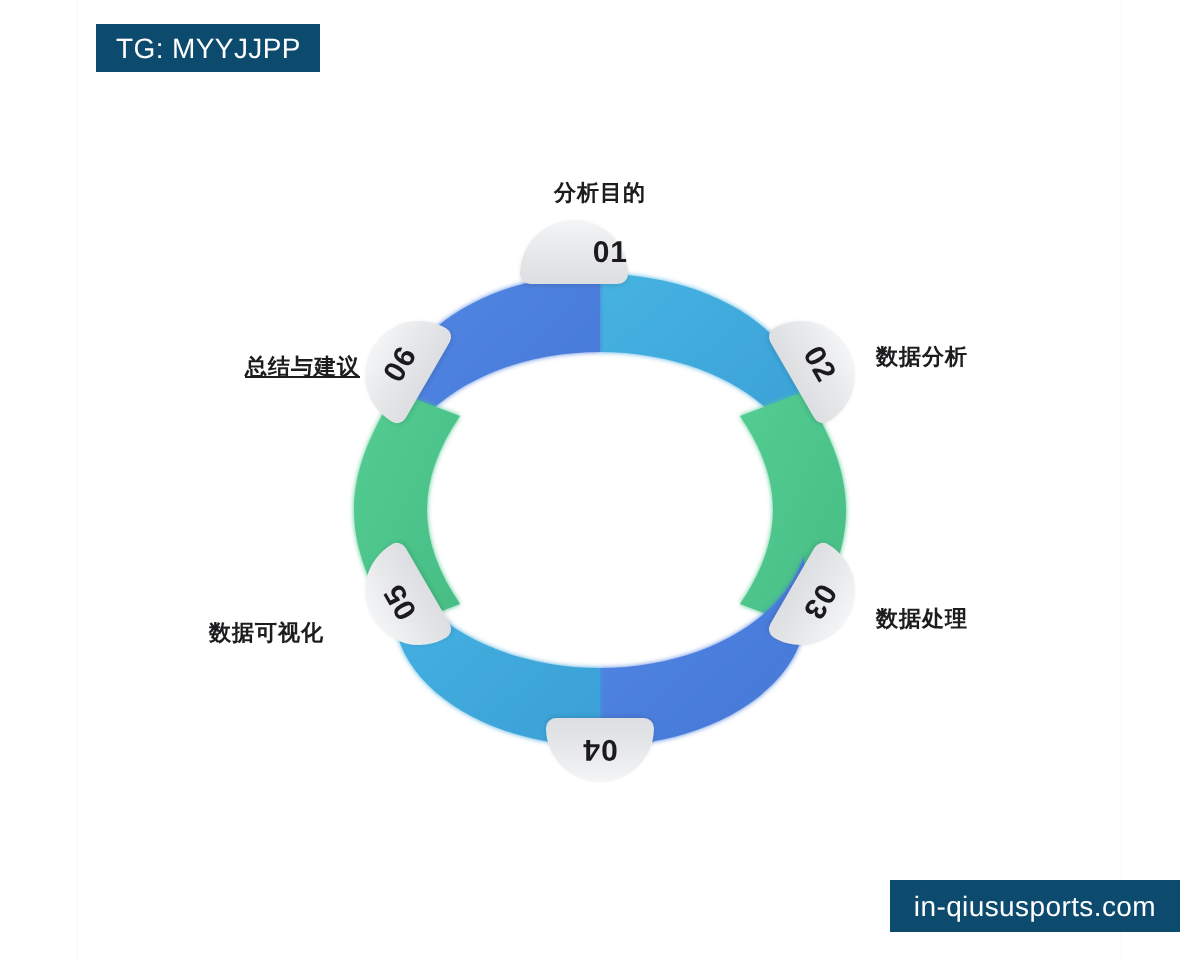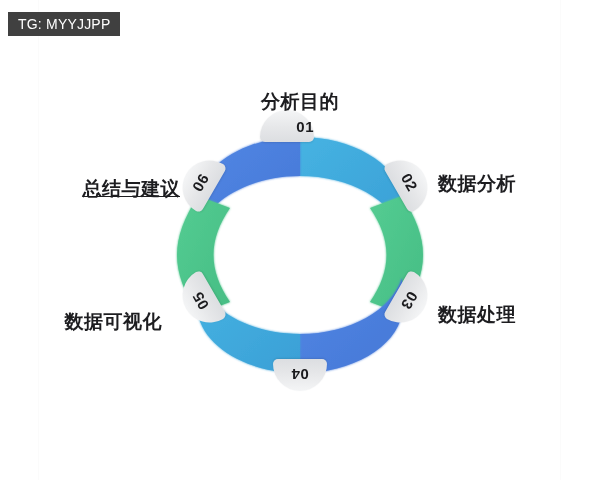--- a/index.html
+++ b/index.html
@@ -28,28 +28,29 @@
     width: 1px;
     height: 480px;
     background: #fbfbfb;
   }
   .card-edge.left  { left: 38px; }
   .card-edge.right { left: 560px; }
 
   
   .watermark {
     position: absolute;
-    background: #404040;
+    background: #0c4a6e;
     color: #ffffff;
     font-size: 14px;
     letter-spacing: 0.2px;
     display: flex;
     align-items: center;
     justify-content: center;
     white-space: nowrap;
+    margin-left: 40px;
   }
   .watermark.tl {
     left: 8px;
     top: 12px;
     height: 24px;
     padding: 0 10px;
   }
   .watermark.br {
     right: 10px;
     bottom: 14px;
@@ -70,21 +71,21 @@
     left: 0;
     top: 0;
     width: 600px;
     height: 480px;
     display: block;
   }
 
   
   .olabel {
     position: absolute;
-    font-size: 19px;
+    font-size: 11px;
     font-weight: bold;
     color: #1d1d20;
     white-space: nowrap;
     letter-spacing: 0.5px;
   }
   .olabel.l01 { left: 300px; top: 89px;  transform: translateX(-50%); }
   .olabel.l02 { left: 438px; top: 171px; }
   .olabel.l03 { left: 438px; top: 302px; }
   .olabel.l04 { left: 300px; top: 394px; transform: translateX(-50%); }
   .olabel.l05 { left: 162px; top: 309px; transform: translateX(-100%); }
@@ -235,14 +236,15 @@
 
     <div class="olabel l01">分析目的</div>
     <div class="olabel l02">数据分析</div>
     <div class="olabel l03">数据处理</div>
     <div class="olabel l05">数据可视化</div>
     <div class="olabel l06">总结与建议</div>
 
   </div>
 
   <div class="watermark tl">TG: MYYJJPP</div>
+  <div class="watermark br">in-qiususports.com</div>
 
 </div>
 
 </body></html>

